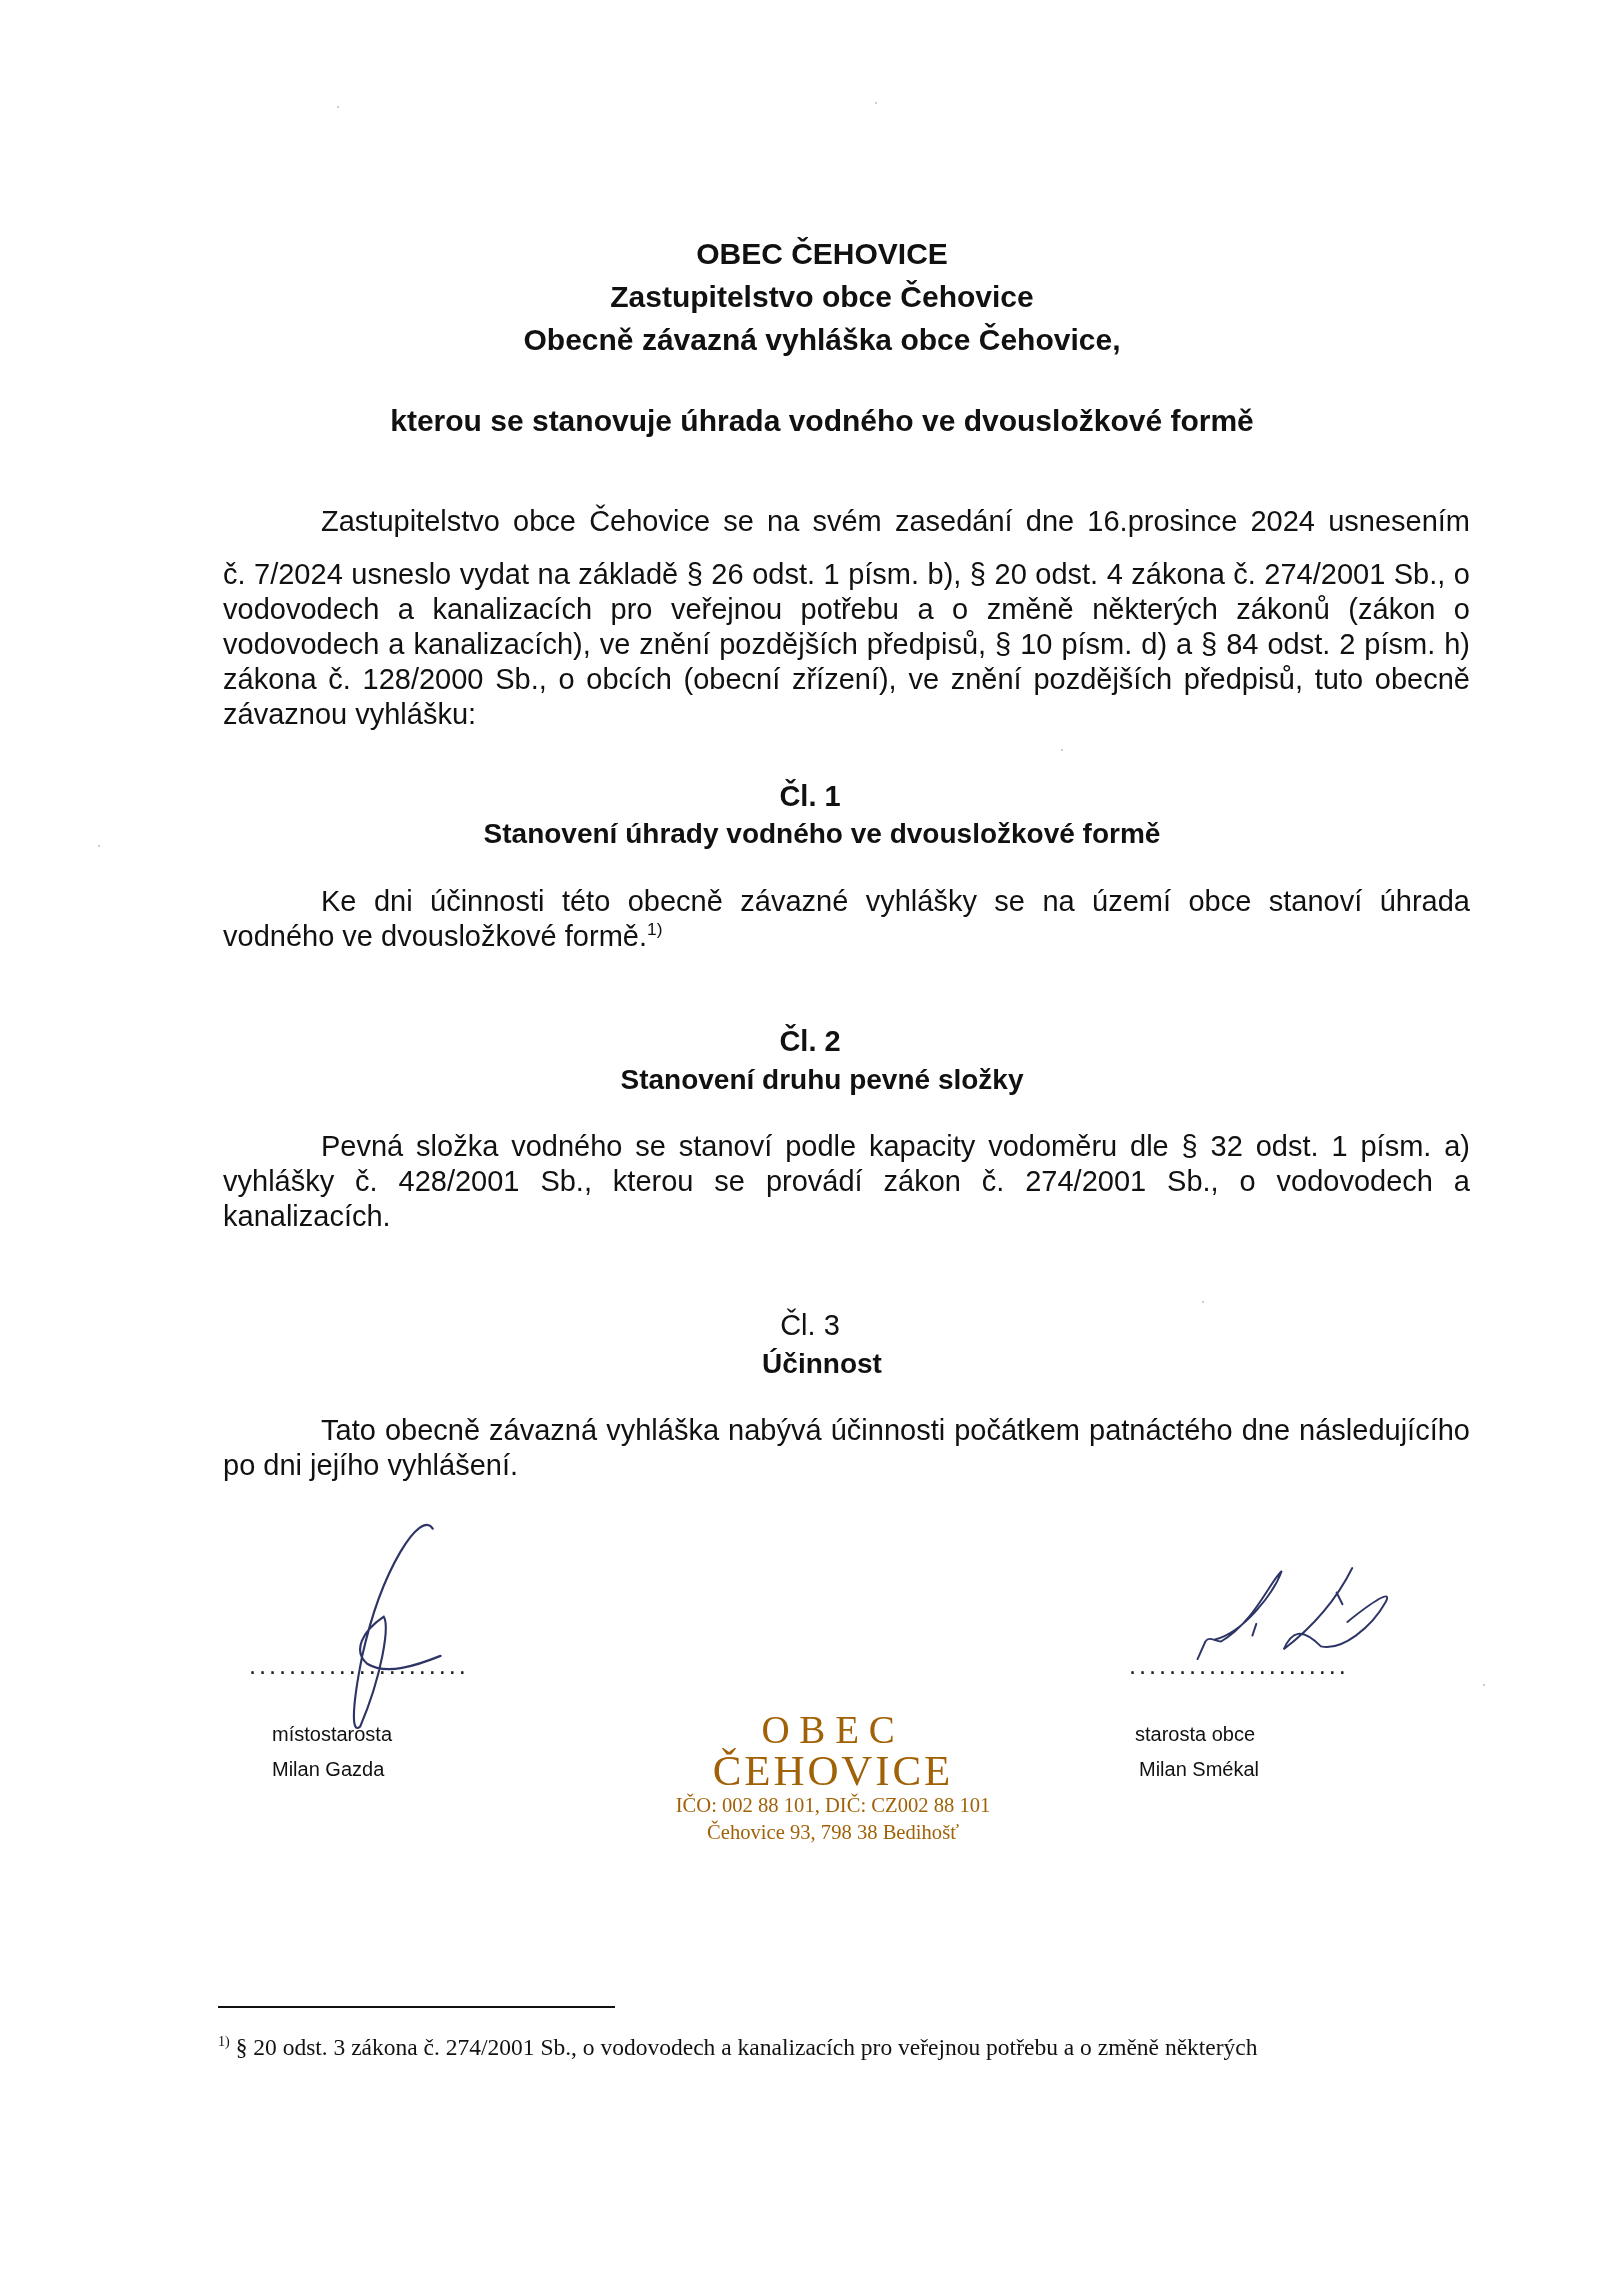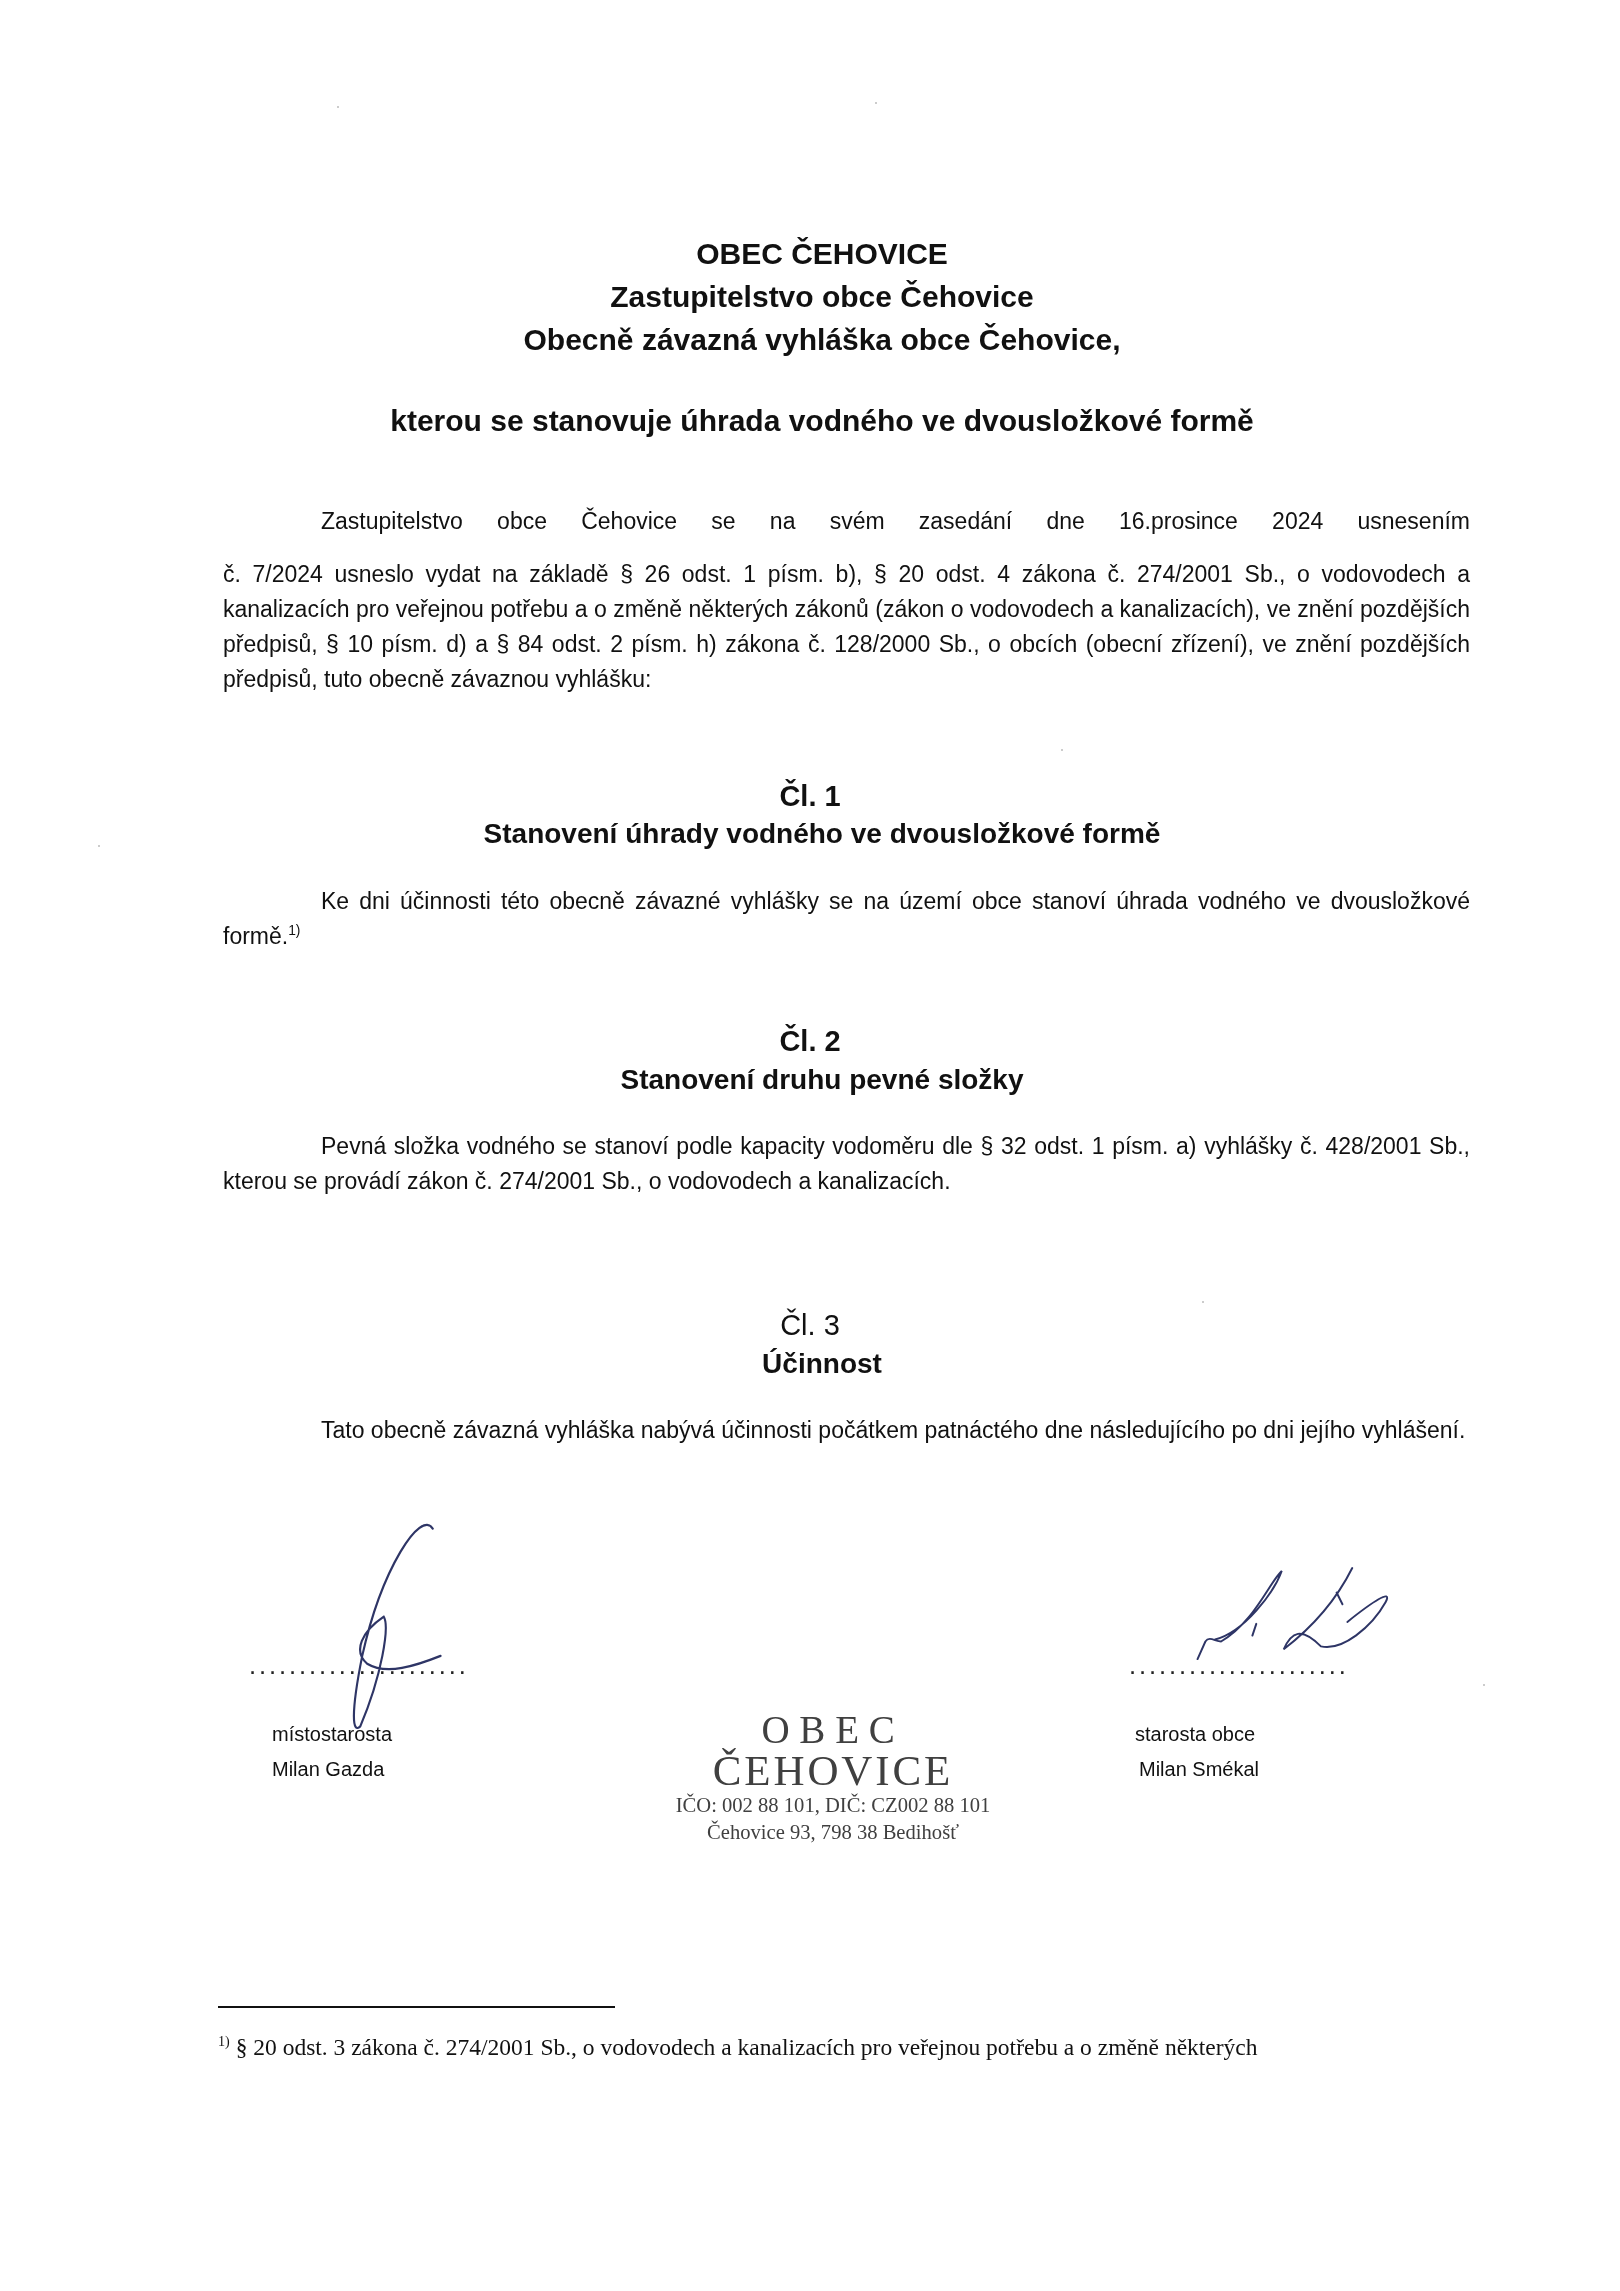--- a/index.html
+++ b/index.html
@@ -1,28 +1,28 @@
 <!DOCTYPE html>
 <html><head>
 <meta charset="utf-8">
 <style>
   html, body { margin: 0; padding: 0; background: #ffffff; }
   body { width: 1620px; height: 2292px; position: relative; overflow: hidden;
          font-family: "Liberation Sans", sans-serif; color: #111; }
   .abs { position: absolute; }
   .center { left: 0; width: 1620px; text-align: center; }
   .h-bold { font-weight: bold; font-size: 30px; line-height: 37px; margin-left: 12px; }
-  .para { left: 223px; width: 1247px; font-size: 23px; line-height: 35px; text-align: justify; }
+  .para { left: 223px; width: 1247px; font-size: 29px; line-height: 35px; text-align: justify; }
   .para .indent { display: inline-block; width: 98px; }
   .justify-last { text-align-last: justify; }
   .art-num { font-size: 29px; font-weight: bold; }
   .art-num.normal { font-weight: normal; }
   .sig-line { font-size: 25.5px; letter-spacing: 2.9px; color: #222; }
   .sig-label { font-size: 20px; line-height: 34px; }
-  .stamp { font-family: "Liberation Serif", serif; color: #404040; text-align: center; }
+  .stamp { font-family: "Liberation Serif", serif; color: #a16207; text-align: center; }
   .stamp .s1 { font-size: 39px; letter-spacing: 9.8px; line-height: 39px; }
   .stamp .s2 { font-size: 43px; letter-spacing: 2.9px; line-height: 43px; }
   .stamp .s3 { font-size: 20.6px; line-height: 27.4px; }
   .fn-rule { left: 218px; width: 397px; height: 2px; background: #111; }
   .footnote { left: 218px; width: 1264px; font-family: "Liberation Serif", serif; font-size: 23.5px; line-height: 28px; }
   .footnote .cont { padding-left: 19.6px; }
   sup { font-size: 60%; vertical-align: super; line-height: 0; }
   .speck { position: absolute; width: 2px; height: 2px; background: #bbb; border-radius: 1px; }
 </style>
 </head>

